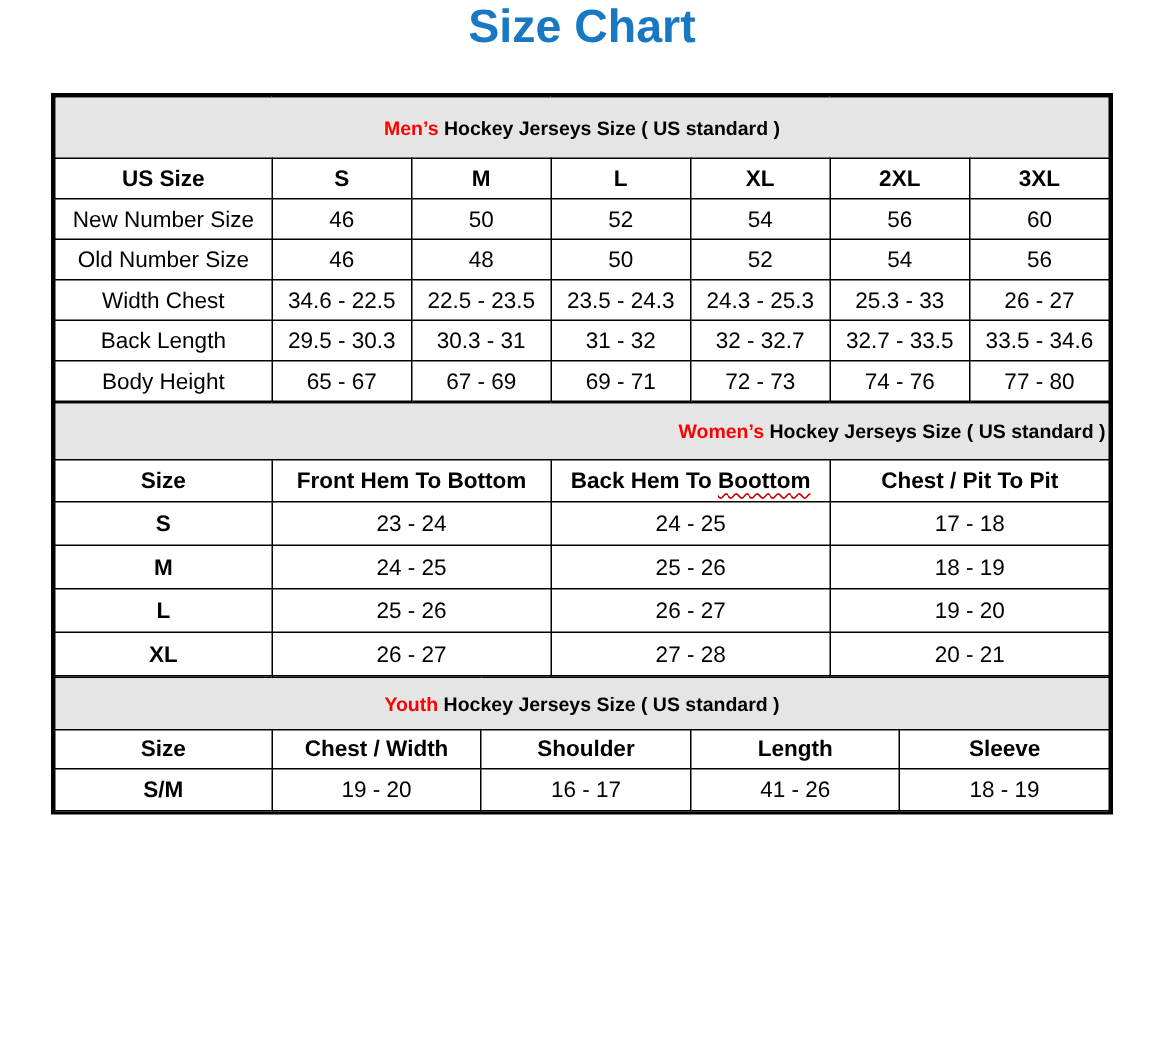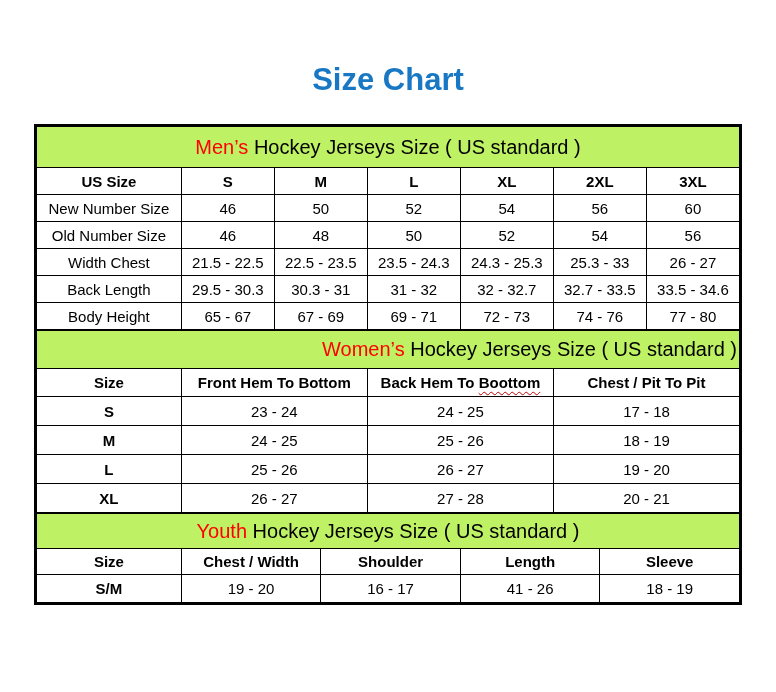--- a/index.html
+++ b/index.html
@@ -2,21 +2,21 @@
 <html><head>
 <meta charset="utf-8">
 <style>
   html, body { margin: 0; padding: 0; background: #ffffff; }
   body {
     width: 776px; height: 692px;
     font-family: "Liberation Sans", sans-serif;
     color: #000;
     overflow: hidden;
   }
-  .page { padding-top: 62px; }
+  .page { }
   .title {
     margin: 0 0 26px 0;
     text-align: center;
     font-size: 31px;
     font-weight: bold;
     color: #1878C4;
     letter-spacing: 0px;
   }
   .chart-wrap {
     width: 704px;
@@ -31,23 +31,23 @@
   th, td {
     border: 1px solid #000;
     text-align: center;
     vertical-align: middle;
     padding: 0 2px;
     font-size: 15px;
     overflow: hidden;
     white-space: nowrap;
   }
   .banner-cell {
-    background: #bef264;
-    font-weight: normal;
-    font-size: 20px;
+    background: #e5e5e5;
+    font-weight: bold;
+    font-size: 13px;
     height: 40px;
   }
   .accent { color: #FF0000; }
   .head-row th { font-weight: bold; height: 26px; }
   .mens tbody td { height: 26px; font-weight: normal; }
   .womens .banner-cell { height: 37px; text-align: right; }
   .womens .head-row th { height: 27px; }
   .womens tbody td { height: 28px; }
   .womens tbody td.row-label { font-weight: bold; }
   .youth .banner-cell { height: 34px; }
@@ -107,21 +107,21 @@
           <td class="row-label">Old Number Size</td>
           <td>46</td>
           <td>48</td>
           <td>50</td>
           <td>52</td>
           <td>54</td>
           <td>56</td>
         </tr>
         <tr>
           <td class="row-label">Width Chest</td>
-          <td>21.5 - 22.5</td>
+          <td>34.6 - 22.5</td>
           <td>22.5 - 23.5</td>
           <td>23.5 - 24.3</td>
           <td>24.3 - 25.3</td>
           <td>25.3 - 33</td>
           <td>26 - 27</td>
         </tr>
         <tr>
           <td class="row-label">Back Length</td>
           <td>29.5 - 30.3</td>
           <td>30.3 - 31</td>

